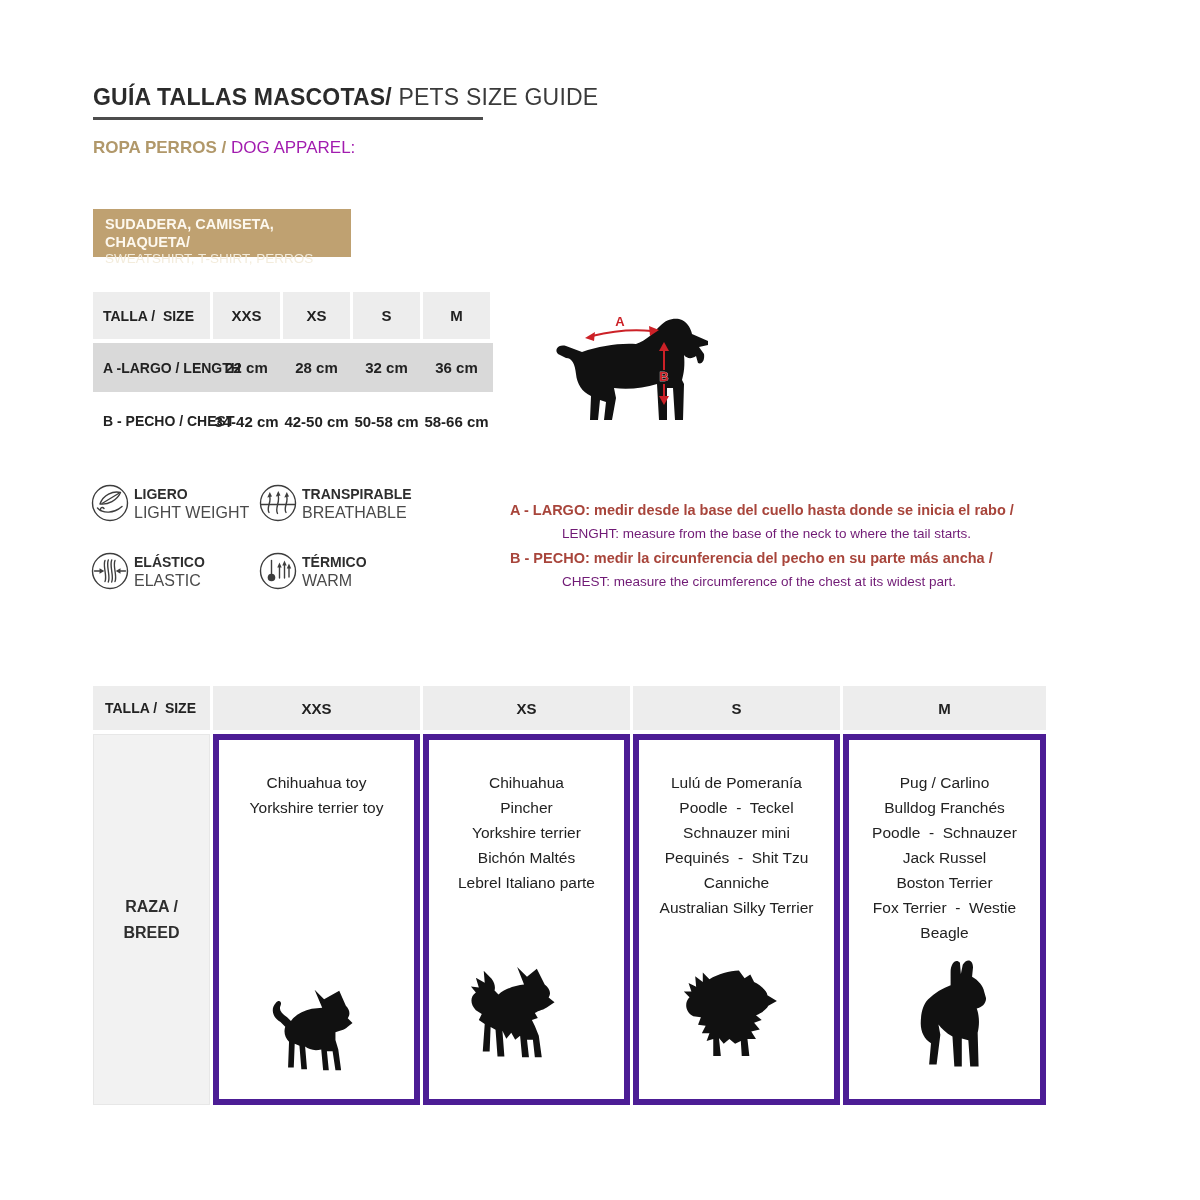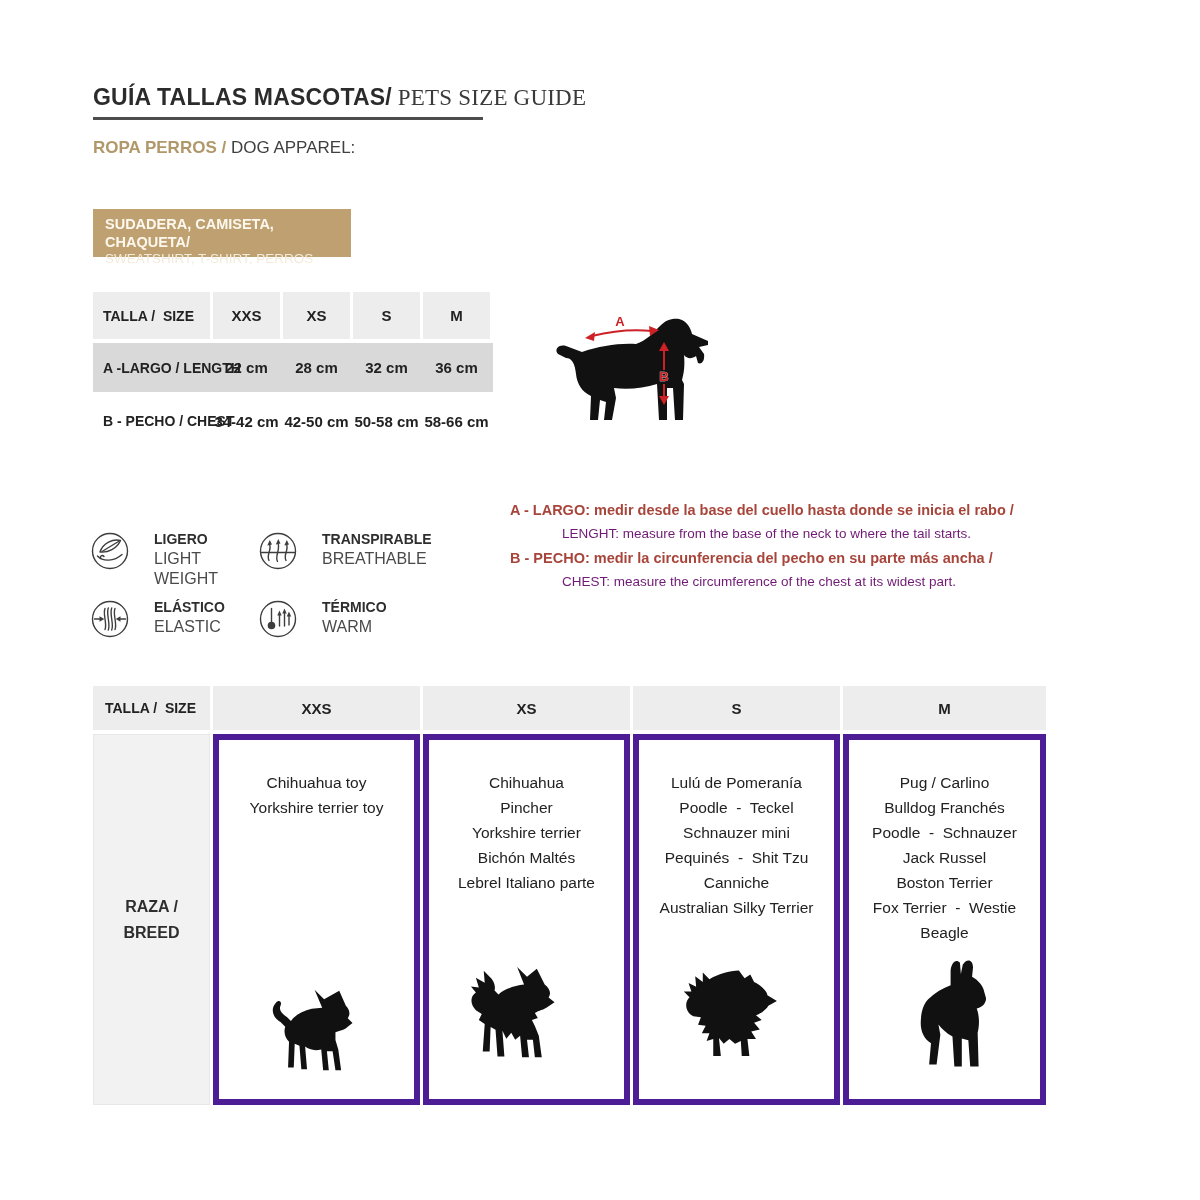--- a/index.html
+++ b/index.html
@@ -3,27 +3,27 @@
 <meta charset="utf-8">
 <style>
   html,body{margin:0;padding:0;background:#fff;}
   .page{position:relative;width:1200px;height:1200px;background:#ffffff;overflow:hidden;
         font-family:"Liberation Sans", sans-serif;color:#2b2b2b;}
   .abs{position:absolute;}
 
   
   .title{left:93px;top:84px;font-size:23px;letter-spacing:.2px;white-space:nowrap;}
   .title .b{font-weight:700;}
-  .title .r{font-weight:400;color:#3a3a3a;font-family:Liberation Serif, serif;}
+  .title .r{font-weight:400;color:#3a3a3a;}
   .title-rule{left:93px;top:117px;width:390px;height:3px;background:#4d4d4d;}
 
   
   .subtitle{left:93px;top:138px;font-size:17px;white-space:nowrap;}
   .subtitle .b{font-weight:700;color:#b1986a;}
-  .subtitle .r{font-weight:400;color:#404040;}
+  .subtitle .r{font-weight:400;color:#a21caf;}
 
   
   .banner{left:93px;top:209px;width:258px;height:48px;background:#bfa171;color:#fdf8ee;
           box-sizing:border-box;padding:6px 12px;line-height:1.25;}
   .banner .l1{font-weight:700;font-size:14.5px;}
   .banner .l2{font-weight:400;font-size:13.5px;color:#f3ecdc;}
 
   
   .size-table{left:93px;top:292px;width:400px;}
   .trow{display:grid;grid-template-columns:117px 67px 67px 67px 67px;column-gap:3px;}
@@ -31,21 +31,21 @@
   .trow > div:first-child{justify-content:flex-start;padding-left:10px;font-size:14px;white-space:pre;}
   .trow.hdr{height:47px;margin-bottom:4px;}
   .trow.hdr > div{background:#ededed;}
   .trow.rowA{height:49px;margin-bottom:4px;background:#d9d9d9;}
   .trow.rowB{height:50px;background:#ffffff;}
 
   
   .diagram{left:552px;top:308px;}
 
   
-  .feature{display:flex;align-items:flex-start;gap:24px;width:165px;margin-top:48px;}
+  .feature{display:flex;align-items:flex-end;gap:4px;width:165px;}
   .feat-icon{width:40px;height:40px;flex:0 0 40px;}
   .feat-icon .s{stroke:#3d3d3d;fill:none;stroke-width:1.4;stroke-linecap:round;stroke-linejoin:round;}
   .feat-icon .f{fill:#3d3d3d;stroke:none;}
   .feature .txt{line-height:1.25;}
   .feature .es{font-weight:700;font-size:14px;color:#2e2e2e;}
   .feature .en{font-weight:400;font-size:16px;color:#4a4a4a;}
 
   
   .notes{left:510px;top:498px;width:470px;font-size:14.5px;line-height:24px;}
   .notes .es{font-weight:700;color:#a8453b;white-space:nowrap;}

